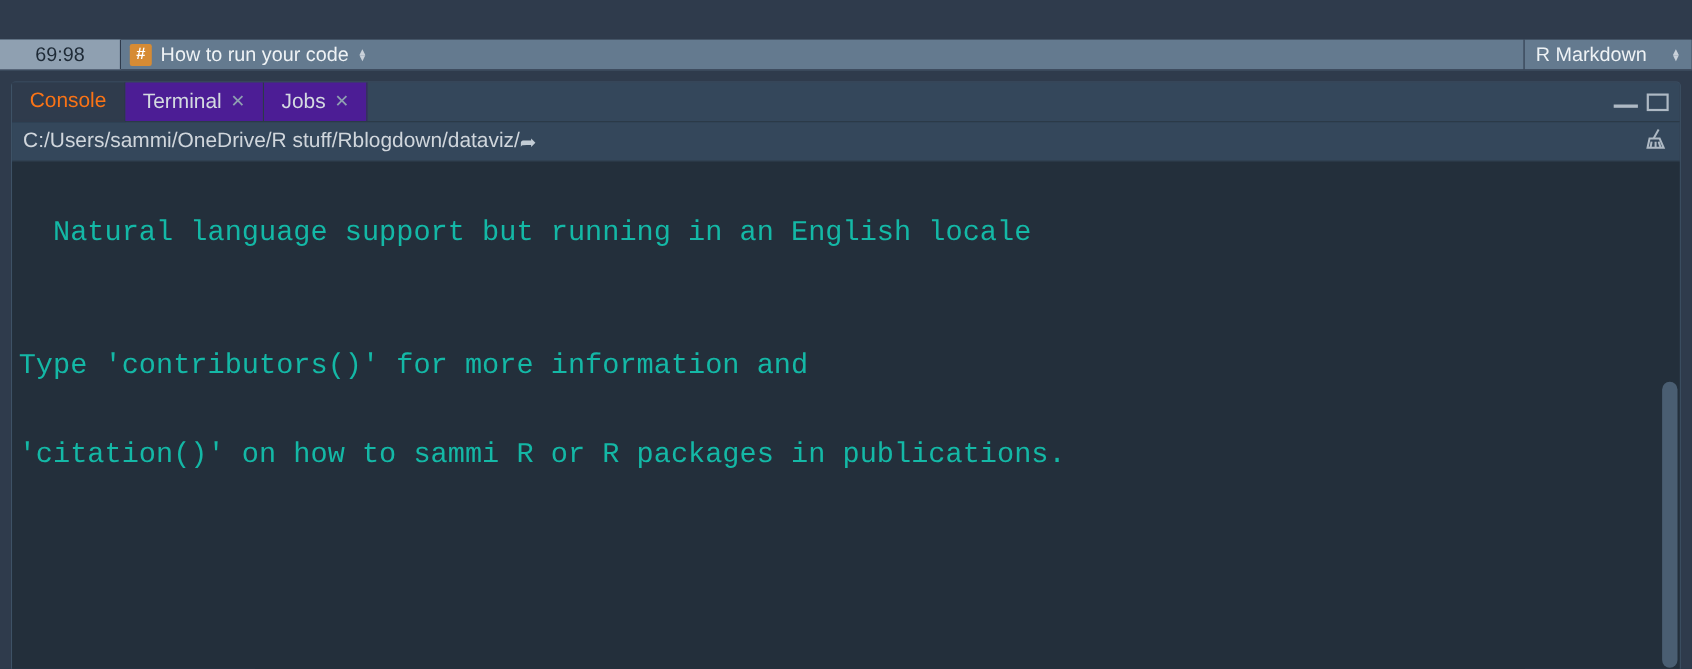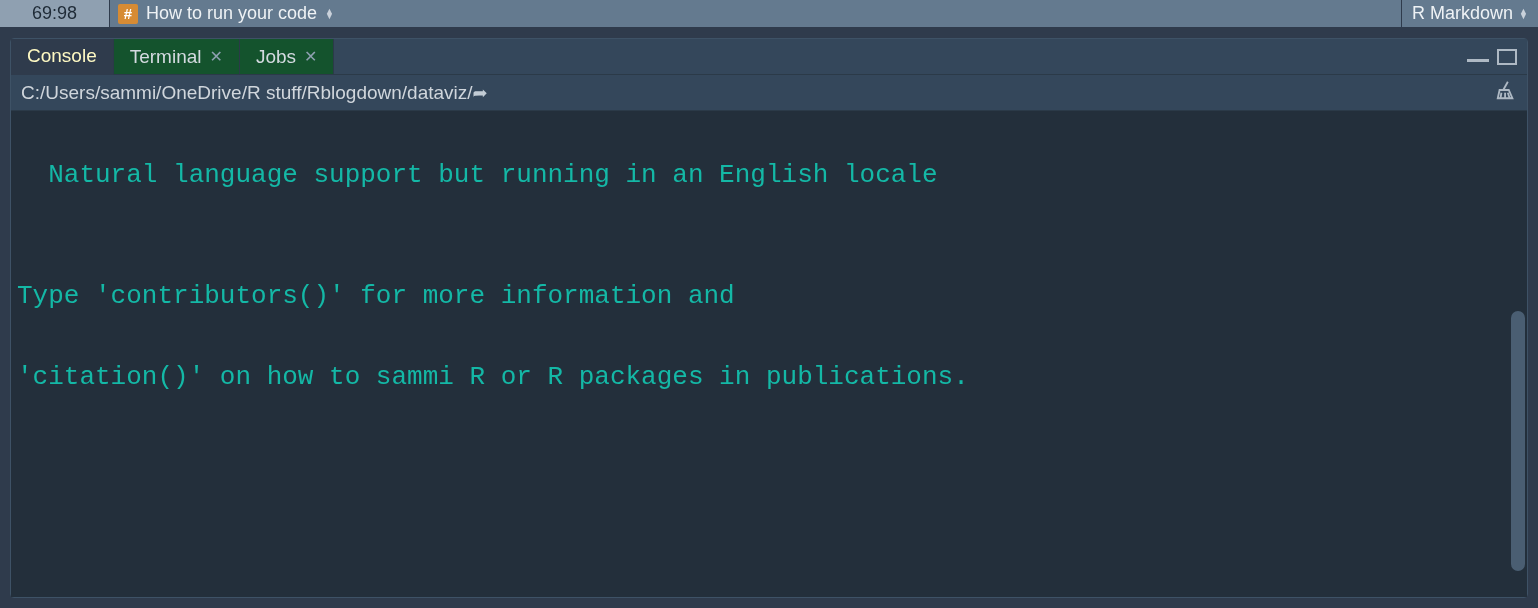--- a/index.html
+++ b/index.html
@@ -13,20 +13,21 @@
     overflow: hidden;
   }
 
   
   .topbar {
     height: 28px;
     background: #647a8f;
     display: flex;
     align-items: stretch;
     border-bottom: 1px solid #2f3b4c;
+    margin-top: 36px;
   }
   .cursor-pos {
     width: 110px;
     background: #8fa0b1;
     color: #1e2a36;
     font-weight: 500;
     display: flex;
     align-items: center;
     justify-content: center;
     border-right: 1px solid #2f3b4c;
@@ -54,21 +55,21 @@
   .updown-icon {
     display: inline-flex;
     flex-direction: column;
     line-height: 5px;
     font-size: 9px;
     color: #c9d1da;
   }
   .doc-type {
     display: flex;
     align-items: center;
-    gap: 6px;
+    gap: 22px;
     padding: 0 10px;
     color: #eef2f5;
     border-left: 1px solid #2f3b4c;
   }
 
   
   .panel {
     margin: 10px;
     border: 1px solid #3e5266;
     border-radius: 4px;
@@ -88,26 +89,26 @@
     position: relative;
   }
   .tab {
     display: flex;
     align-items: center;
     gap: 8px;
     padding: 0 16px;
     color: #d4dae0;
     font-size: 19px;
     border-right: 1px solid #2b3a48;
-    background: #14532d;
+    background: #4c1d95;
     cursor: pointer;
   }
   .tab.active {
     background: #2f3b4c;
-    color: #fef9c3;
+    color: #f97316;
     border-bottom: 2px solid #2f3b4c;
     margin-bottom: -1px;
   }
   .tab .close-x {
     color: #8fa0b1;
     font-size: 16px;
     line-height: 1;
   }
   .pane-controls {
     margin-left: auto;

